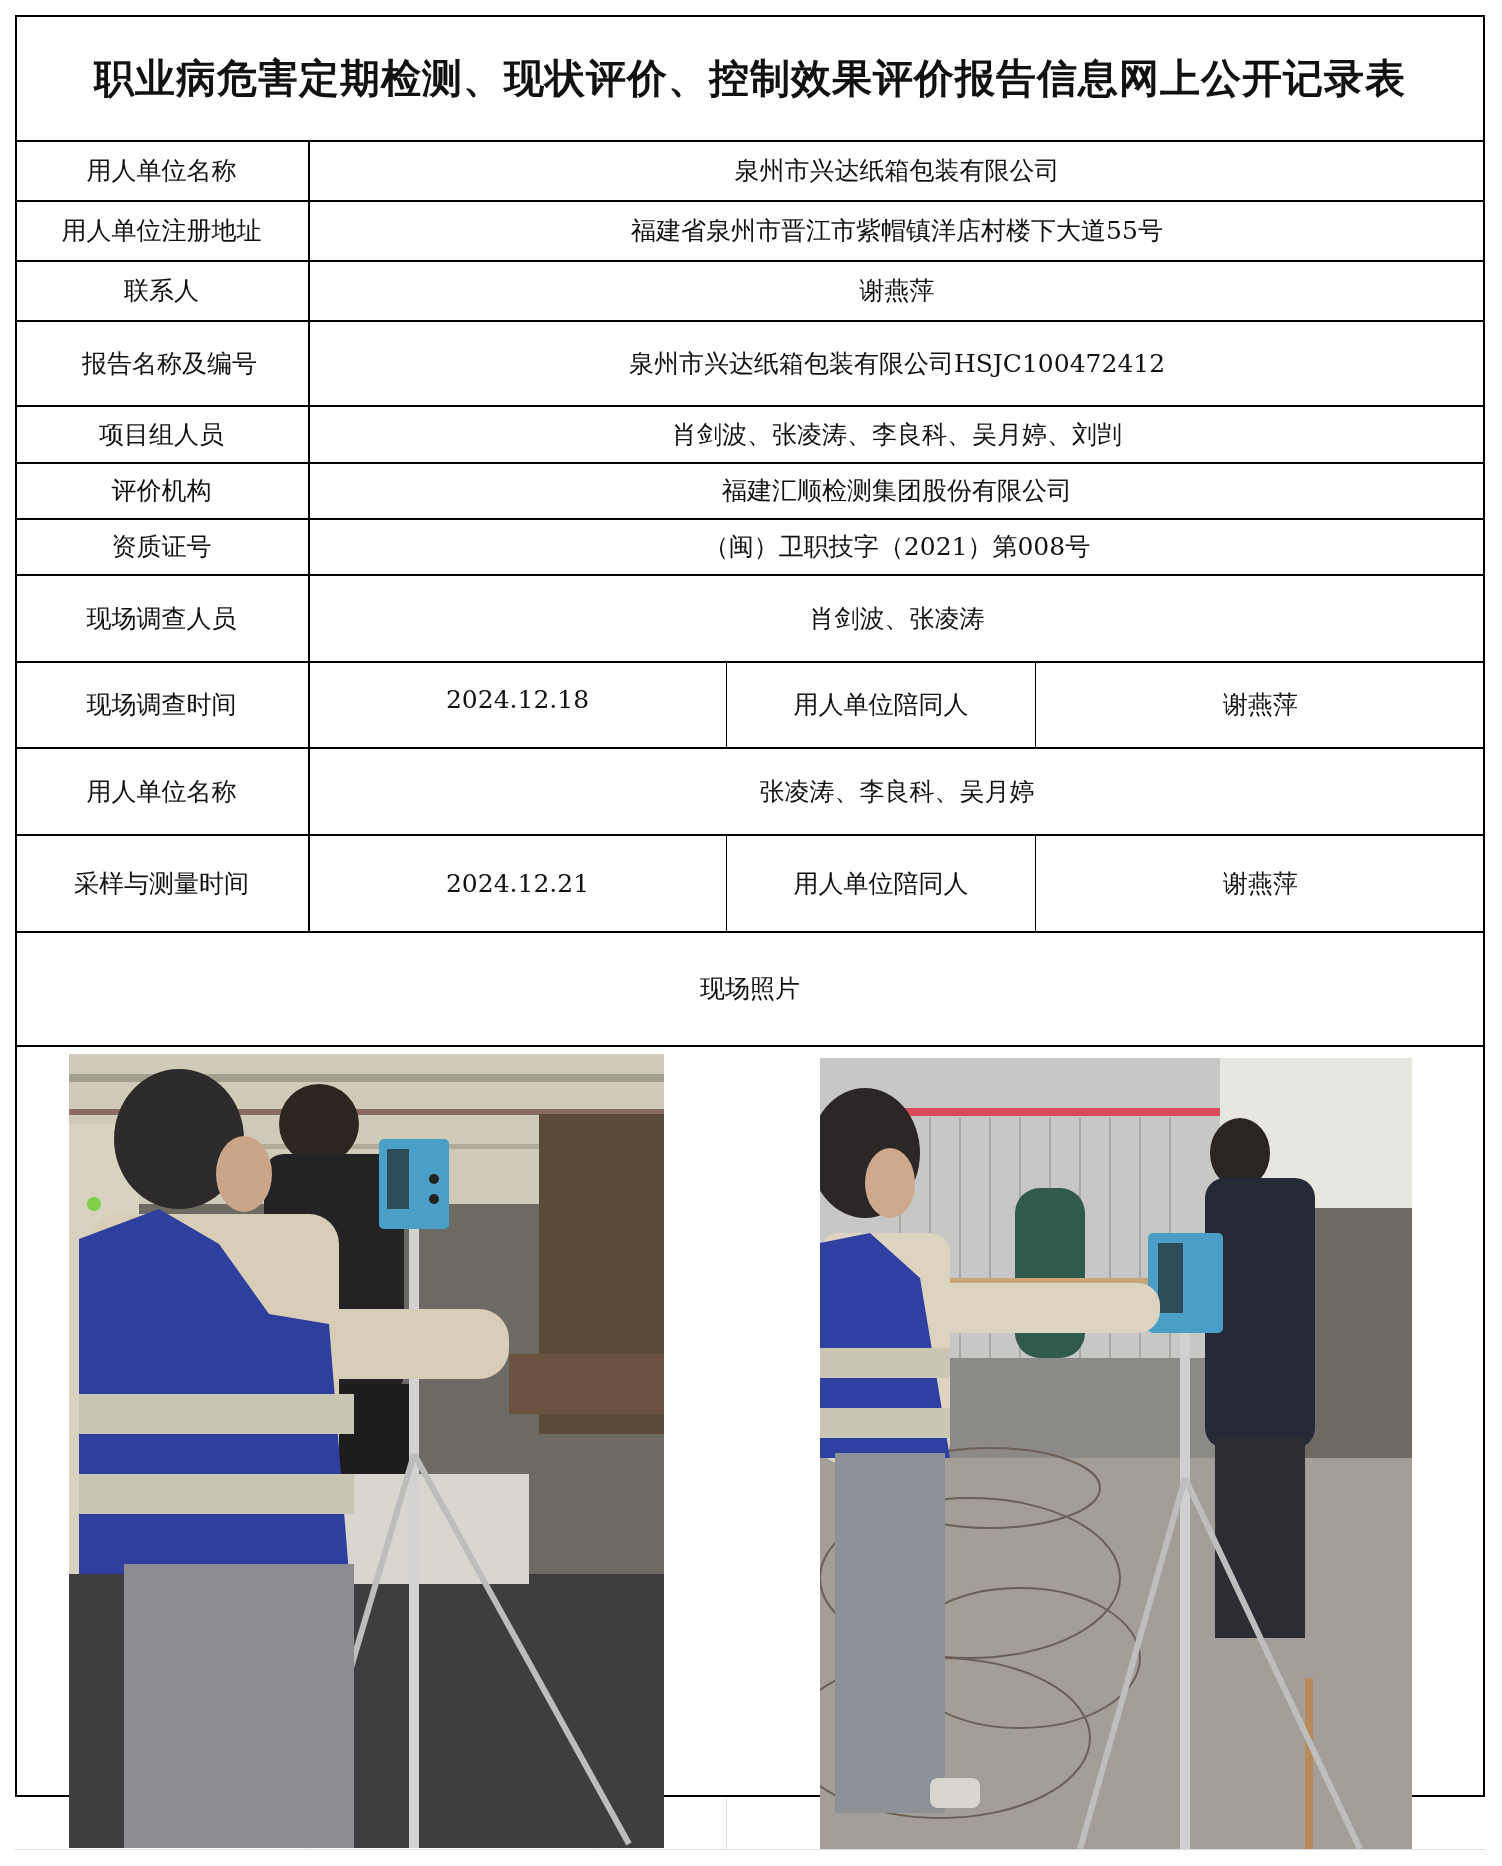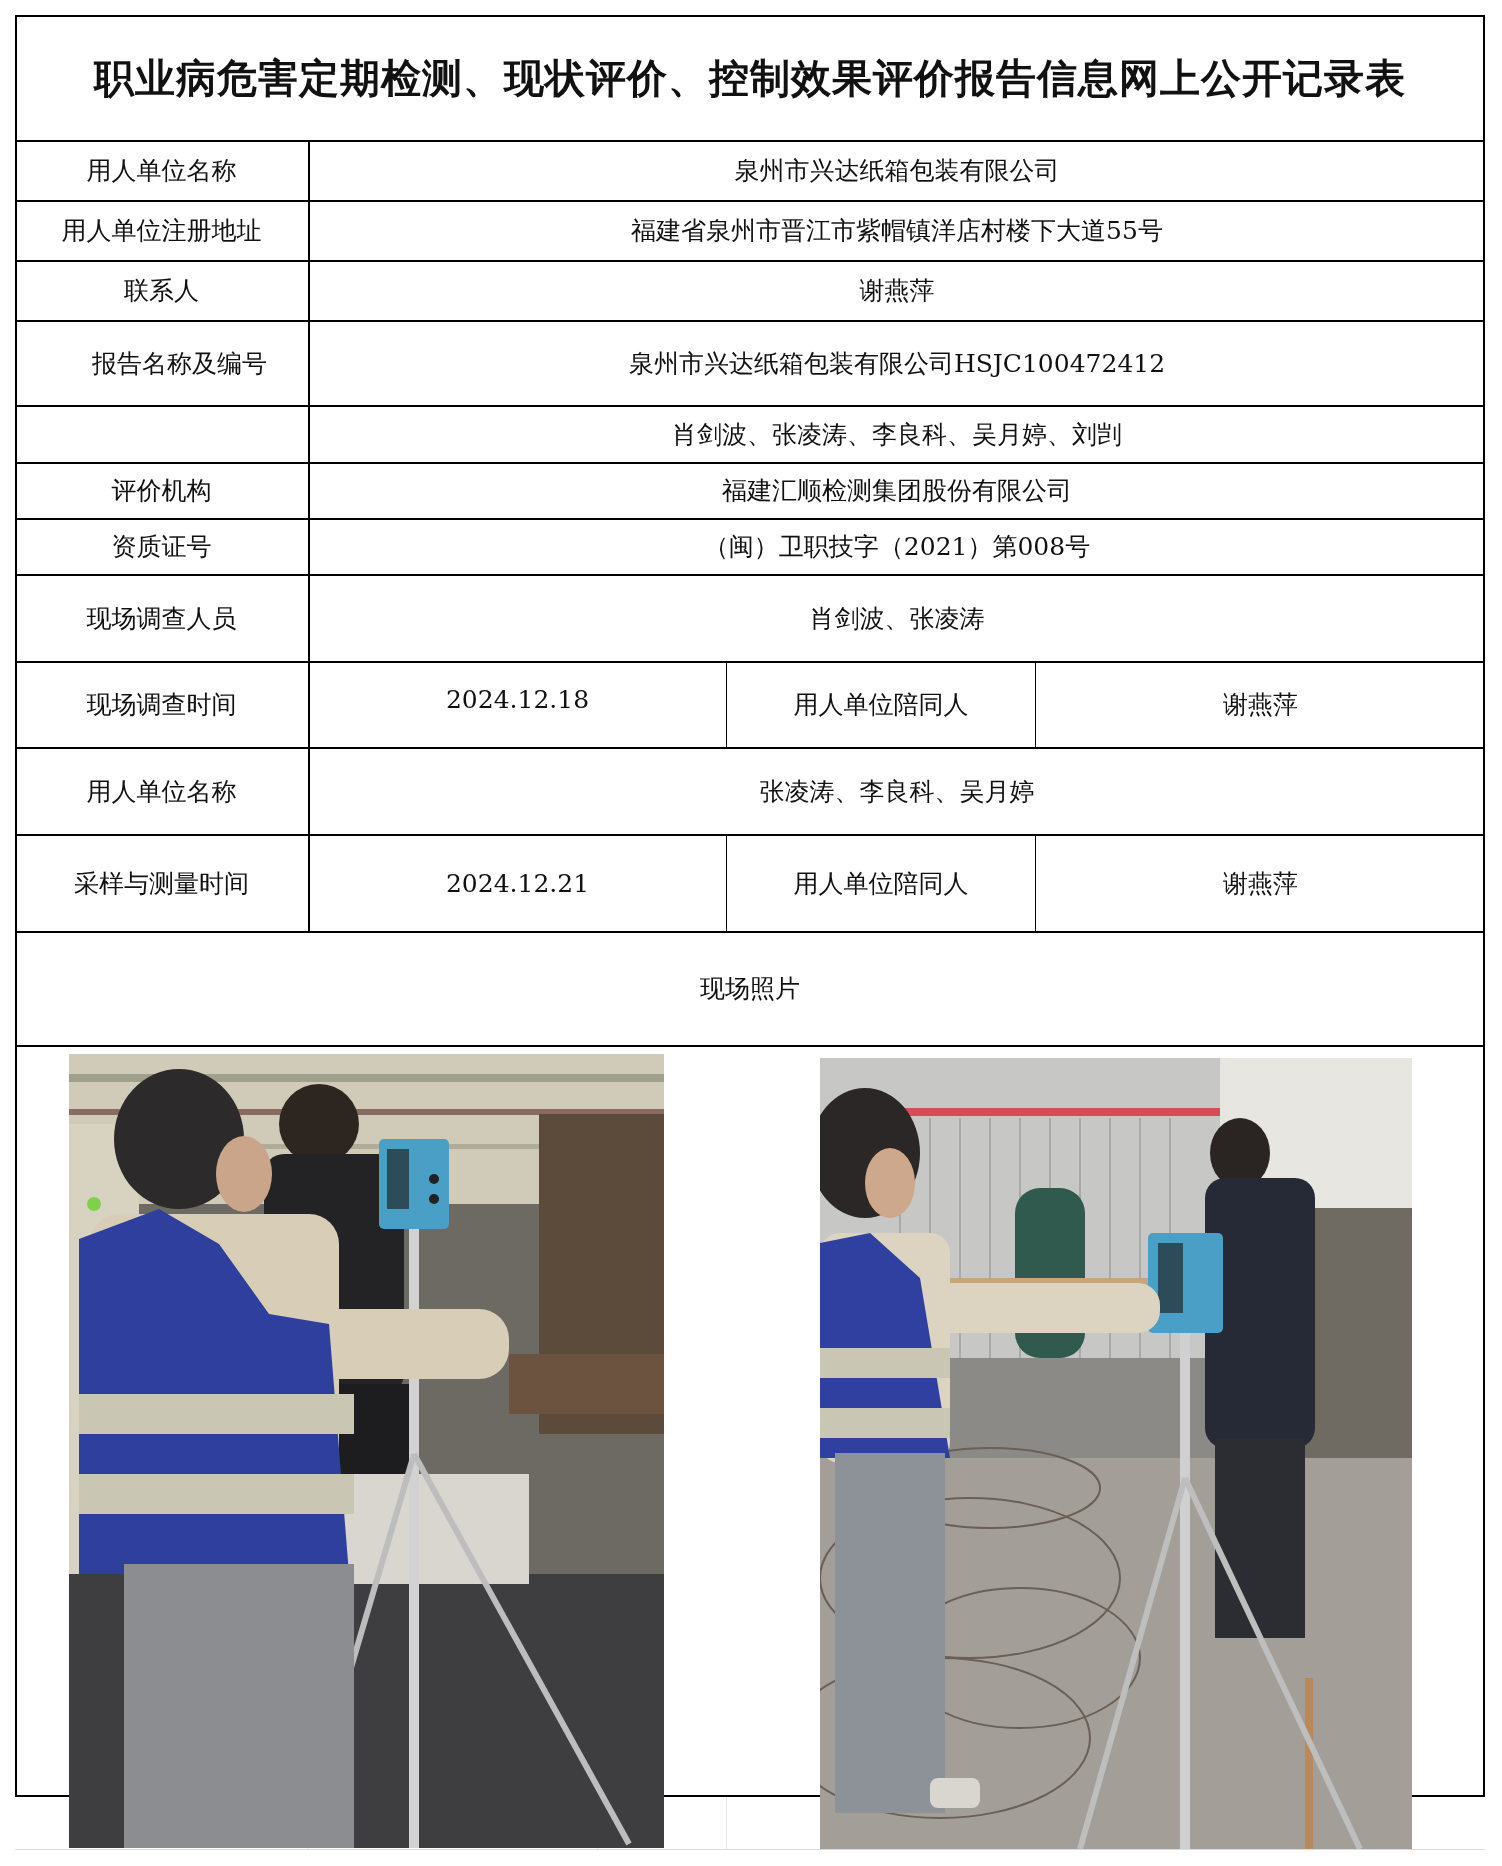--- a/index.html
+++ b/index.html
@@ -65,23 +65,24 @@
 
   <div class="cell" style="left:15px; top:141px; width:293px; height:59px">用人单位名称</div>
   <div class="cell" style="left:309px; top:141px; width:1176px; height:59px">泉州市兴达纸箱包装有限公司</div>
 
   <div class="cell" style="left:15px; top:201px; width:293px; height:59px">用人单位注册地址</div>
   <div class="cell" style="left:309px; top:201px; width:1176px; height:59px">福建省泉州市晋江市紫帽镇洋店村楼下大道55号</div>
 
   <div class="cell" style="left:15px; top:261px; width:293px; height:59px">联系人</div>
   <div class="cell" style="left:309px; top:261px; width:1176px; height:59px">谢燕萍</div>
 
-  <div class="cell" style="left:10px; top:321px; width:339px; height:84px">报告名称及编号</div>
+  <div class="cell" style="left:0; top:321px; width:339px; height:84px">报告名称及编号</div>
   <div class="cell" style="left:309px; top:321px; width:1176px; height:84px">泉州市兴达纸箱包装有限公司HSJC100472412</div>
 
+  <div class="cell" style="left:15px; top:406px; width:293px; height:56px">项目组人员</div>
   <div class="cell" style="left:309px; top:406px; width:1176px; height:56px">肖剑波、张凌涛、李良科、吴月婷、刘剀</div>
 
   <div class="cell" style="left:15px; top:463px; width:293px; height:55px">评价机构</div>
   <div class="cell" style="left:309px; top:463px; width:1176px; height:55px">福建汇顺检测集团股份有限公司</div>
 
   <div class="cell" style="left:15px; top:519px; width:293px; height:55px">资质证号</div>
   <div class="cell" style="left:309px; top:519px; width:1176px; height:55px">（闽）卫职技字（2021）第008号</div>
 
   <div class="cell" style="left:15px; top:575px; width:293px; height:86px">现场调查人员</div>
   <div class="cell" style="left:309px; top:575px; width:1176px; height:86px">肖剑波、张凌涛</div>

